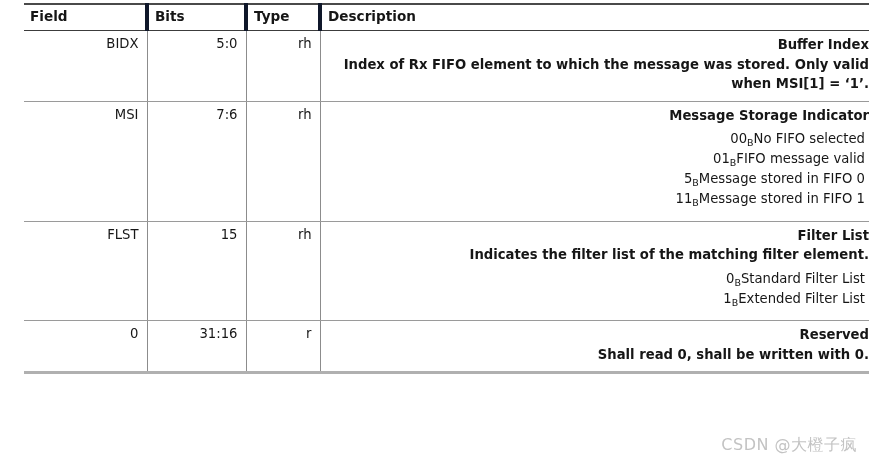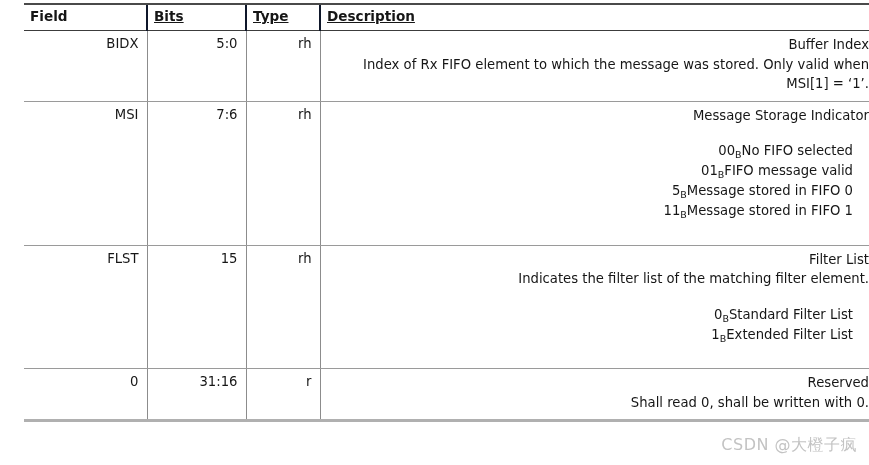--- a/index.html
+++ b/index.html
@@ -38,50 +38,51 @@
   
   thead th {
     text-align: left;
     font-weight: bold;
     font-size: 13.6px;
     padding: 3px 0 6px 6px;
     vertical-align: top;
     border-top: 2.2px solid #4a4a4a;
     border-bottom: 1.1px solid #3c3c3c;
   }
-  thead th.divided { border-left: 2px solid #0f172a; text-decoration: underline; }
+  thead th.divided { border-left: 4px solid #0f172a; }
 
   tbody td {
     vertical-align: top;
     padding: 5px 8px 7px 6px;
     border-bottom: 1px solid #9a9a9a;
     text-align: right;
   }
   tbody tr:last-child td {
     border-bottom: 3px solid #b0b0b0;
   }
   tbody td.divided { border-left: 1px solid #8c8c8c; }
 
   td.cell-field, td.cell-bits, td.cell-type {
     white-space: nowrap;
   }
 
   .desc-title {
-    font-weight: normal;
+    font-weight: bold;
     display: block;
     line-height: 1.42;
   }
   .desc-body {
     display: block;
     line-height: 1.47;
+    font-weight: bold;
   }
 
   .enum-list {
     display: block;
-    margin: 16px;
+    margin: 4px;
     padding: 0;
   }
   .enum-row {
     display: block;
     line-height: 1.52;
     white-space: nowrap;
   }
   .enum-code {
     display: inline-block;
     width: 34px;

